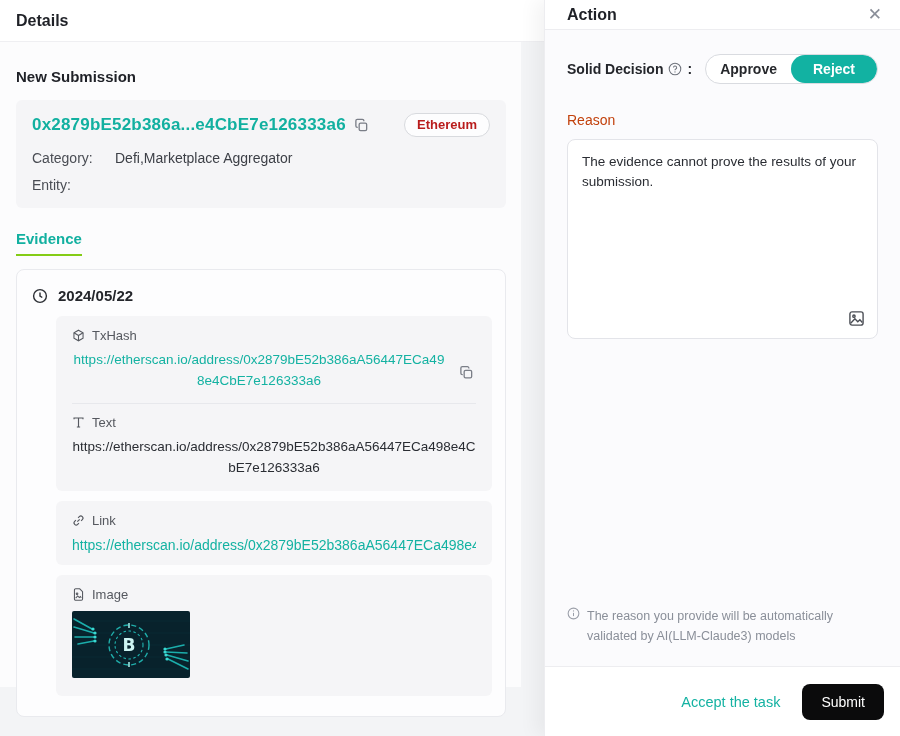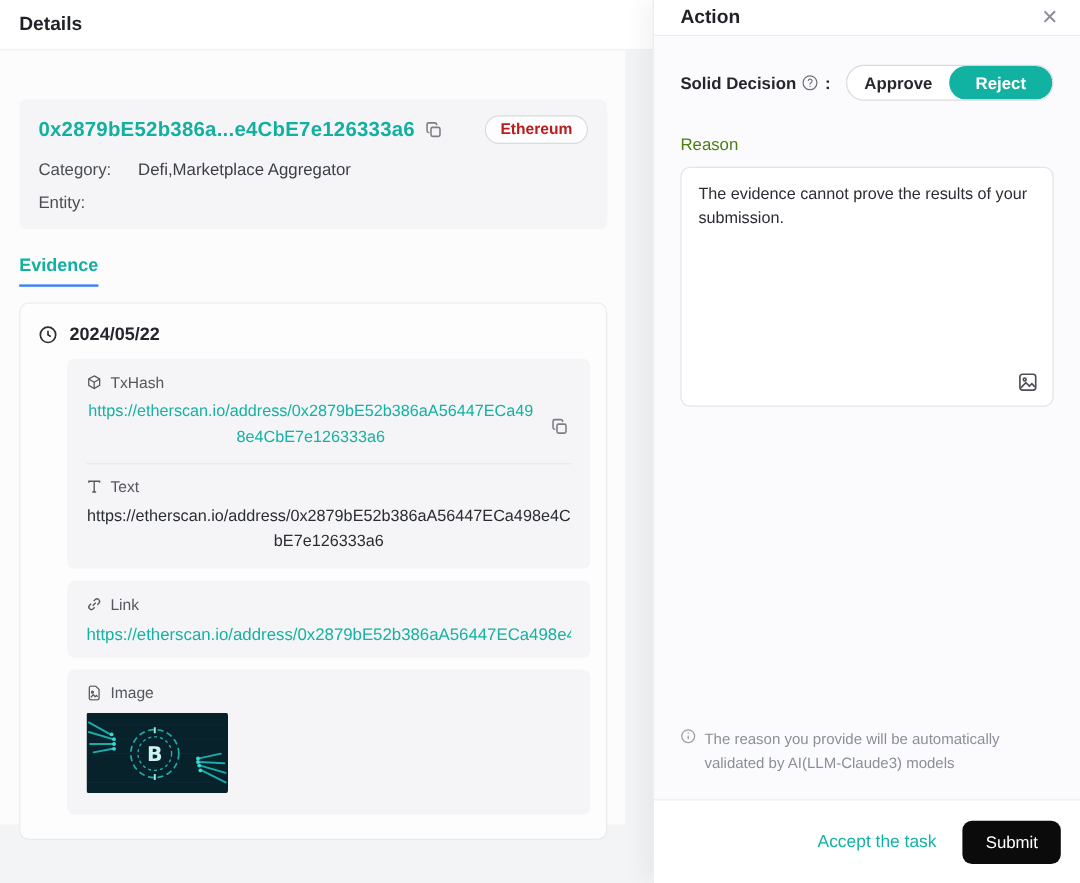--- a/index.html
+++ b/index.html
@@ -34,21 +34,21 @@
   .copy-icon { margin-left:8px; display:inline-flex; cursor:pointer; color:#7a7e87; }
   .chain-badge {
     margin-left:auto; border:1px solid #d8dade; background:#fdfdfe; border-radius:999px;
     padding:3px 12px 4px; font-size:13px; font-weight:700; color:#b91c1c;
   }
   .field-grid { margin-top:13px; display:grid; grid-template-columns:76px auto; column-gap:7px; row-gap:11px; }
   .field-label { text-align:left; font-size:14px; color:#4a4d54; }
   .field-value { font-size:14px; color:#3c3f46; }
 
   .tab { display:inline-block; margin-top:22px; padding-bottom:7px; cursor:pointer;
-         font-size:15px; font-weight:700; color:#12b0a0; border-bottom:2px solid #3b82f6; }
+         font-size:15px; font-weight:700; color:#12b0a0; border-bottom:2px solid #84cc16; }
 
   .evidence-card {
     margin-top:13px; background:#fdfdfe; border:1px solid #e9eaee; border-radius:8px;
     padding:13px 13px 20px 15px;
   }
   .date-row { display:flex; align-items:center; gap:10px; padding:4px 0 12px 0; }
   .date-row .clock { display:inline-flex; color:#2b2e34; }
   .date-text { font-size:15px; font-weight:700; color:#24262b; }
 
   .sub-cards { margin-left:24px;text-align:center; }
@@ -86,21 +86,21 @@
   .decision-label { font-size:14px; color:#24262b; display:flex; align-items:center; gap:5px; }
   .q-icon { display:inline-flex; color:#6f737c; }
   .seg-control {
     margin-left:auto; display:flex; height:30px; border:1px solid #d9dbe0; border-radius:999px;
     overflow:hidden; background:#fff;
   }
   .seg-btn { min-width:84px; display:flex; align-items:center; justify-content:center;
              font-size:14px; color:#26282c; cursor:pointer; padding:0 14px; }
   .seg-btn.active { background:#12b2a2; color:#fff; border-radius:999px; min-width:86px; }
 
-  .reason-label { margin-top:28px; font-size:14px; color:#4d7c0f; }
+  .reason-label { margin-top:28px; font-size:14px; color:#c2410c; }
   .reason-box {
     margin-top:11px; position:relative; height:200px; background:#fff;
     border:1px solid #e3e4e9; border-radius:8px;
   }
   .reason-box textarea {
     width:100%; height:100%; border:none; outline:none; resize:none; background:transparent;
     padding:12px 14px; font-family:"Liberation Sans","DejaVu Sans",sans-serif;
     font-size:13.5px; line-height:1.5; color:#2a2d33;
   }
   .pic-icon { position:absolute; right:12px; bottom:11px; display:inline-flex; color:#4b4e55; cursor:pointer; }
@@ -124,20 +124,21 @@
 <body>
 
 <div class="page">
 
   <section class="left-panel">
     <div class="left-header">
       <span class="title">Details</span>
     </div>
 
     <div class="left-content">
+      <div class="section-title">New Submission</div>
 
       <div class="submission-card">
         <div class="hash-row">
           <span class="hash-text">0x2879bE52b386a...e4CbE7e126333a6</span>
           <span class="copy-icon">
             <svg width="15" height="15" viewBox="0 0 16 16" fill="none" stroke="currentColor" stroke-width="1.4">
               <rect x="5.5" y="5.5" width="8" height="8" rx="1.5"></rect>
               <path d="M10.5 3.5v-0.5a1.5 1.5 0 0 0-1.5-1.5H3.5A1.5 1.5 0 0 0 2 3v5.5A1.5 1.5 0 0 0 3.5 10H4"></path>
             </svg>
           </span>

